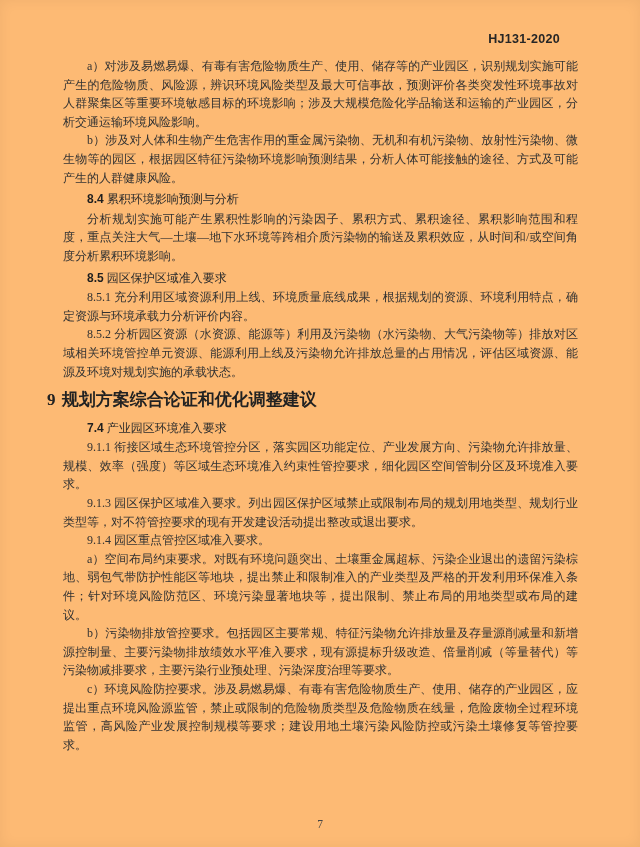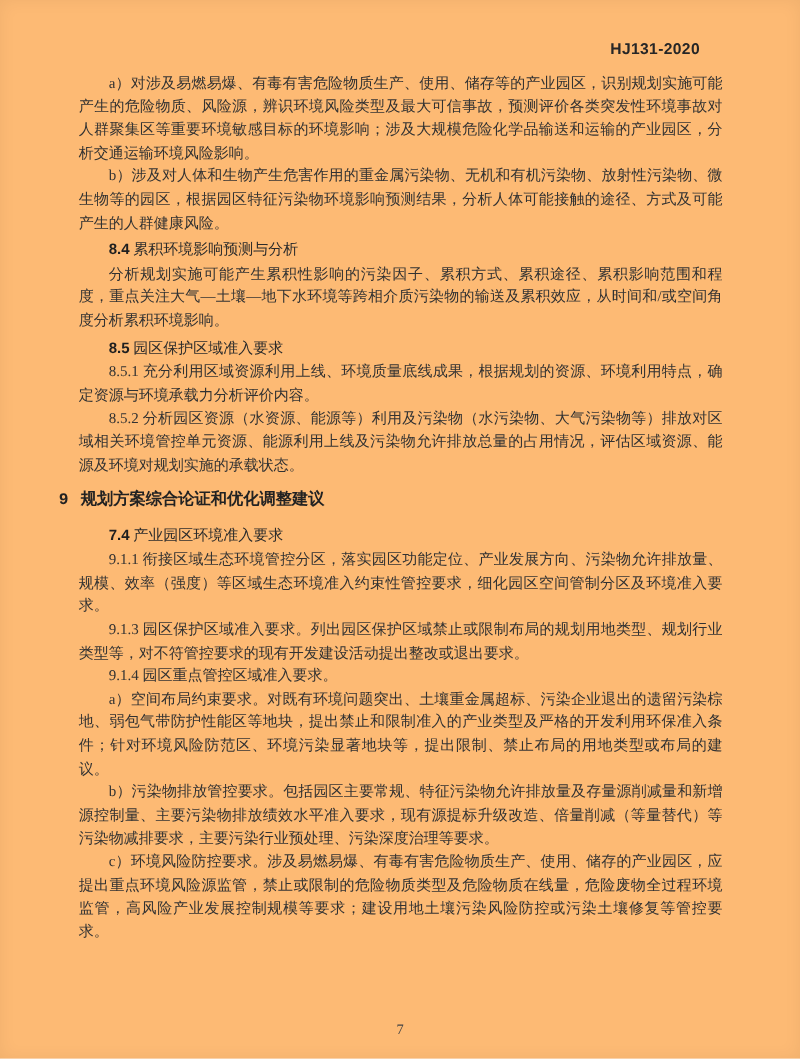--- a/index.html
+++ b/index.html
@@ -37,23 +37,23 @@
     color:#2b2b2b;
   }
   .h2 .num{
     font-family:"Liberation Sans","DejaVu Sans",sans-serif;
     font-weight:bold;
     color:#1f1f1f;
   }
   .h1{
     margin:10px 0 9px -16px !important;
     text-indent:0;
-    font-family:Liberation Mono, monospace;
+    font-family:Liberation Serif, serif;
     font-weight:bold;
-    font-size:13px;
+    font-size:17px;
     color:#222222;
   }
   .h1 .num{margin-right:2px;}
   .doc-footer{
     position:absolute;
     left:0;bottom:17px;width:100%;
     text-align:center;
     font-size:11.5px;
     color:#454545;
   }

